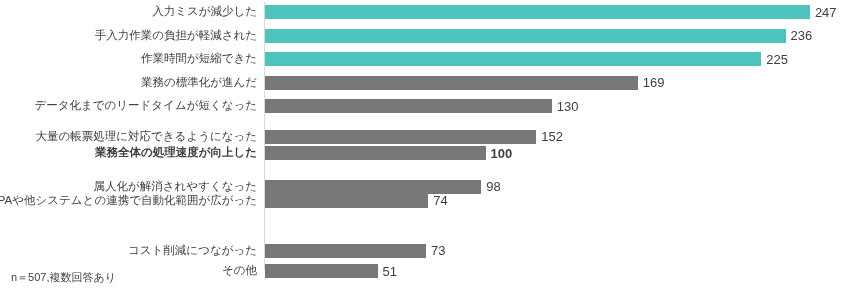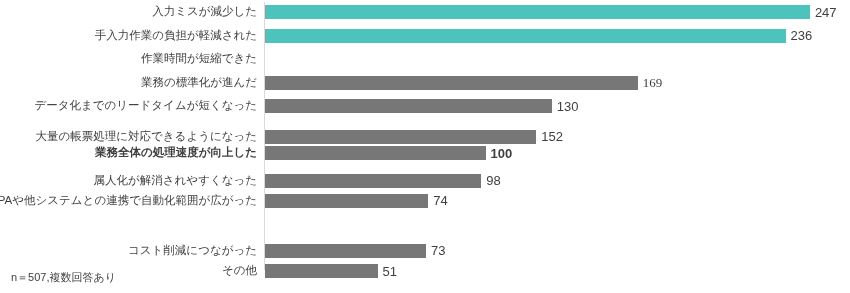--- a/index.html
+++ b/index.html
@@ -102,22 +102,26 @@
       </div>
       <div class="row" style="top: 23.95px;">
         <div class="cat-label">手入力作業の負担が軽減された</div>
         <div class="bar-wrap">
           <div class="bar accent" style="width: 520.616px; background: rgb(76, 195, 189);"></div>
           <div class="val-label">236</div>
         </div>
       </div>
       <div class="row" style="top: 47.5px;">
         <div class="cat-label">作業時間が短縮できた</div>
+        <div class="bar-wrap">
+          <div class="bar accent" style="width: 496.35px; background: rgb(76, 195, 189);"></div>
+          <div class="val-label">225</div>
+        </div>
       </div>
-      <div class="row" style="top: 71.05px; font-family: Liberation Serif, serif;">
+      <div class="row" style="top: 71.05px;">
         <div class="cat-label">業務の標準化が進んだ</div>
         <div class="bar-wrap">
           <div class="bar" style="width: 372.814px; background: rgb(119, 119, 119);"></div>
           <div class="val-label">169</div>
         </div>
       </div>
       <div class="row" style="top: 94.6px;">
         <div class="cat-label">データ化までのリードタイムが短くなった</div>
         <div class="bar-wrap">
           <div class="bar" style="width: 286.78px; background: rgb(119, 119, 119);"></div>
@@ -131,21 +135,21 @@
           <div class="val-label">152</div>
         </div>
       </div>
       <div class="row" style="top: 141.7px; font-weight: bold;">
         <div class="cat-label">業務全体の処理速度が向上した</div>
         <div class="bar-wrap">
           <div class="bar" style="width: 220.6px; background: rgb(119, 119, 119);"></div>
           <div class="val-label">100</div>
         </div>
       </div>
-      <div class="row" style="top: 169px;">
+      <div class="row" style="top: 175px;">
         <div class="cat-label">属人化が解消されやすくなった</div>
         <div class="bar-wrap">
           <div class="bar" style="width: 216.188px; background: rgb(119, 119, 119);"></div>
           <div class="val-label">98</div>
         </div>
       </div>
       <div class="row" style="top: 188.8px;">
         <div class="cat-label">RPAや他システムとの連携で自動化範囲が広がった</div>
         <div class="bar-wrap">
           <div class="bar" style="width: 163.244px; background: rgb(119, 119, 119);"></div>

